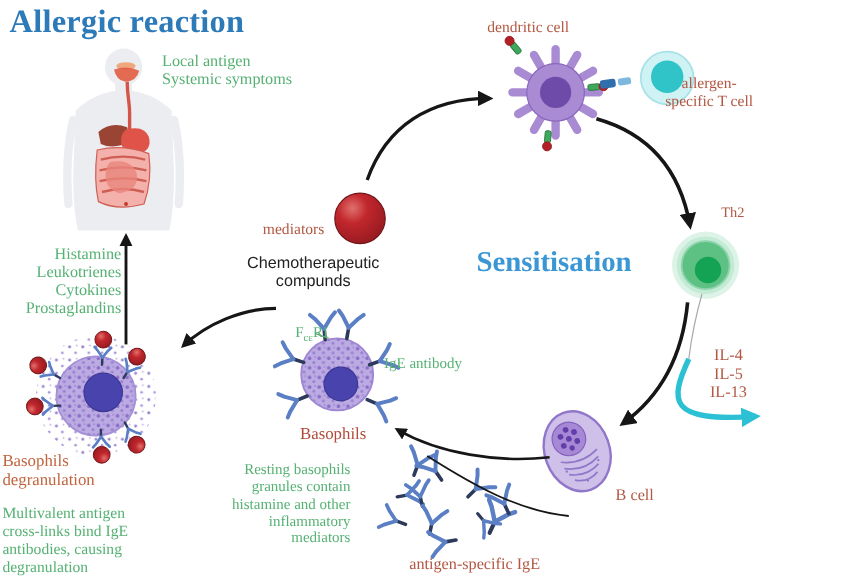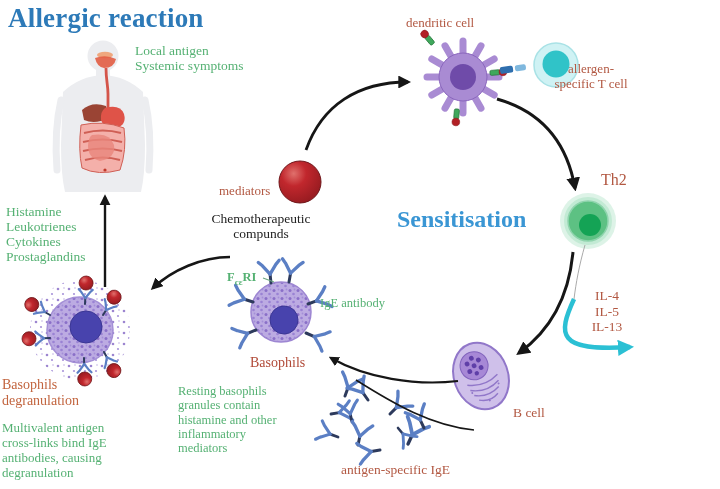--- a/index.html
+++ b/index.html
@@ -8,21 +8,21 @@
     font-family:"Liberation Serif",serif;
   }
   #diagram-svg{position:absolute;left:0;top:0;z-index:0;}
   .lbl{position:absolute;z-index:2;white-space:pre-line;line-height:1.12;}
   .green{color:var(--green-text);font-size:13.5px;}
   .brown{color:var(--label-brown);font-size:13.5px;}
   .orange{color:var(--label-orange);font-size:14px;}
   .blk{color:var(--body-text);font-family:"Liberation Sans",sans-serif;font-size:13.5px;}
   .title{color:var(--title-blue);font-size:27px;font-weight:bold;letter-spacing:.2px;}
   .sens{color:var(--sens-blue);font-size:24px;font-weight:bold;}
-  .right{}
+  .right{text-align:right;}
   .center{text-align:center;}
   .small{font-size:12.5px;}
   sub{font-size:9px;}
 </style>
 </head>
 <body>
 
 <div id="canvas">
 
   <svg id="diagram-svg" width="720" height="489" viewBox="0 0 720 489">
@@ -213,40 +213,40 @@
     <path d="M263,278 L274,282" stroke="#6aa57f" stroke-width="1.2" fill="none"></path>
   </svg>
 
   <div class="lbl title" style="left:8px;top:3px;">Allergic reaction</div>
   <div class="lbl green" style="left:135px;top:43px;">Local antigen
 Systemic symptoms</div>
   <div class="lbl brown" style="left:406px;top:16px;font-size:13px;">dendritic cell</div>
   <div class="lbl brown center" style="left:549px;top:62px;width:84px;font-size:13px;">allergen-
 specific T cell</div>
   <div class="lbl brown" style="left:219px;top:184px;font-size:13px;">mediators</div>
-  <div class="lbl blk center" style="left:200px;top:211px;width:122px;font-family:Liberation Serif, serif;">Chemotherapeutic
+  <div class="lbl blk center" style="left:200px;top:211px;width:122px;">Chemotherapeutic
 compunds</div>
   <div class="lbl sens" style="left:359px;top:206px;margin-left:38px;">Sensitisation</div>
-  <div class="lbl brown" style="left:601px;top:171px;font-size:16px;">Th2</div>
+  <div class="lbl brown" style="left:601px;top:171px;font-size:12px;">Th2</div>
   <div class="lbl brown center" style="left:585px;top:288px;width:44px;line-height:1.16;">IL-4
 IL-5
 IL-13</div>
   <div class="lbl brown" style="left:513px;top:405px;">B cell</div>
   <div class="lbl brown" style="left:341px;top:462px;">antigen-specific IgE</div>
   <div class="lbl green right" style="left:6px;top:205px;width:95px;line-height:1.1;">Histamine
 Leukotrienes
 Cytokines
 Prostaglandins</div>
   <div class="lbl orange" style="left:2px;top:377px;">Basophils
 degranulation</div>
   <div class="lbl green" style="left:2px;top:420px;font-size:13px;line-height:1.16;">Multivalent antigen
 cross-links bind IgE
 antibodies, causing
 degranulation</div>
-  <div class="lbl green small" style="left:227px;top:270px;font-weight:bold;"><span>F</span><sub>cε</sub><span>RI</span></div>
+  <div class="lbl green small" style="left:246px;top:270px;font-weight:normal;"><span>F</span><sub>cε</sub><span>RI</span></div>
   <div class="lbl green small" style="left:320px;top:296px;">IgE antibody</div>
   <div class="lbl brown" style="left:250px;top:355px;font-size:14px;color:#b14a38;">Basophils</div>
   <div class="lbl green right" style="left:178px;top:384px;width:114px;font-size:12.5px;line-height:1.14;">Resting basophils
 granules contain
 histamine and other
 inflammatory mediators</div>
 
 </div>
 
 </body></html>

